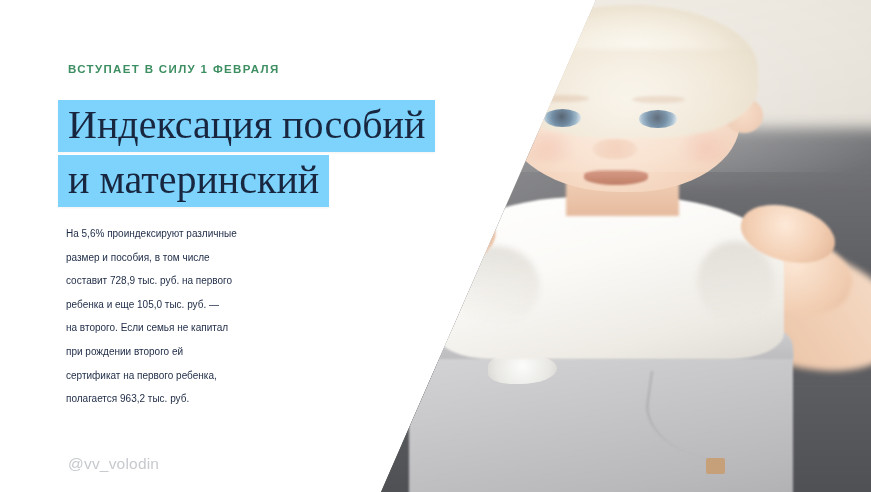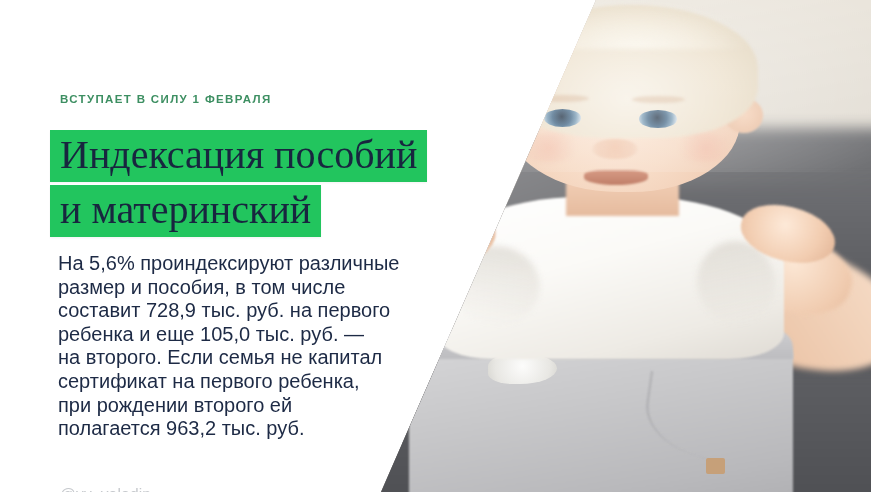--- a/index.html
+++ b/index.html
@@ -418,25 +418,24 @@
       rgba(255,255,255,0.96) 0px,
       rgba(255,255,255,0.70) 14px,
       rgba(255,255,255,0.28) 30px,
       rgba(255,255,255,0.00) 58px);
     pointer-events: none;
   }
 
   
   .panel {
     position: absolute;
-    left: 0; top: 0;
+    left: 8px; top: 0;
     width: 470px;
     height: 408px;
     z-index: 5;
-    margin-top: 30px;
   }
 
   .eyebrow {
     position: absolute;
     left: 60px;
     top: 63px;
     font-size: 11.5px;
     letter-spacing: 1.35px;
     font-weight: 700;
     color: #3d8f62;
@@ -448,33 +447,33 @@
     left: 50px;
     top: 100px;
     width: 420px;
   }
   .title-line {
     display: table;
     font-family: "Liberation Serif", "DejaVu Serif", serif;
     font-size: 40px;
     line-height: 1.0;
     color: #18263f;
-    background: #22c55e;
+    background: #7dd3fc;
     padding: 5px 10px 7px 10px;
     margin-bottom: 3px;
     white-space: nowrap;
     box-shadow: 0 1px 2px rgba(0,0,0,.05);
   }
 
   .body {
     position: absolute;
     left: 58px;
     top: 222px;
     width: 380px;
-    font-size: 20px;
+    font-size: 10px;
     line-height: 23.6px;
     color: #1d2a45;
   }
   .body p { margin: 0; }
 
   .handle {
     position: absolute;
     left: 60px;
     top: 455px;
     font-size: 15.5px;
@@ -551,21 +550,21 @@
       <div class="title-line">Индексация пособий</div>
       <div class="title-line">и материнский</div>
     </div>
 
     <div class="body">
       <p>На 5,6% проиндексируют различные</p>
       <p>размер и пособия, в том числе</p>
       <p>составит 728,9 тыс. руб. на первого</p>
       <p>ребенка и еще 105,0 тыс. руб. —</p>
       <p>на второго. Если семья не капитал</p>
+      <p>при рождении второго ей</p>
       <p>сертификат на первого ребенка,</p>
-      <p>при рождении второго ей</p>
       <p>полагается 963,2 тыс. руб.</p>
     </div>
 
     <div class="handle">@vv_volodin</div>
   </div>
 
 </div>
 
 </body></html>

